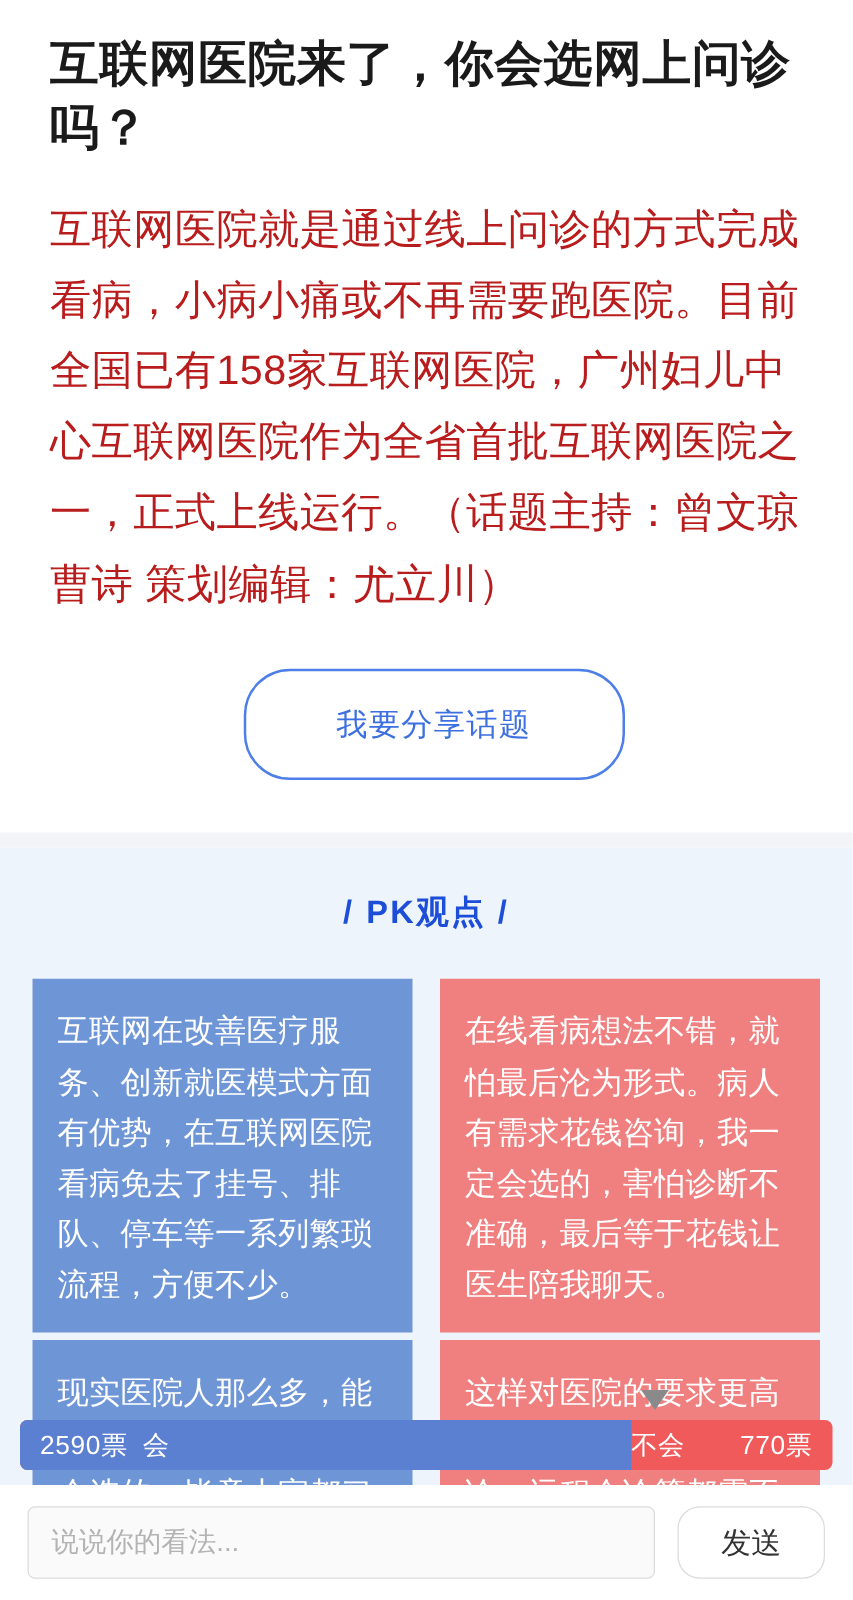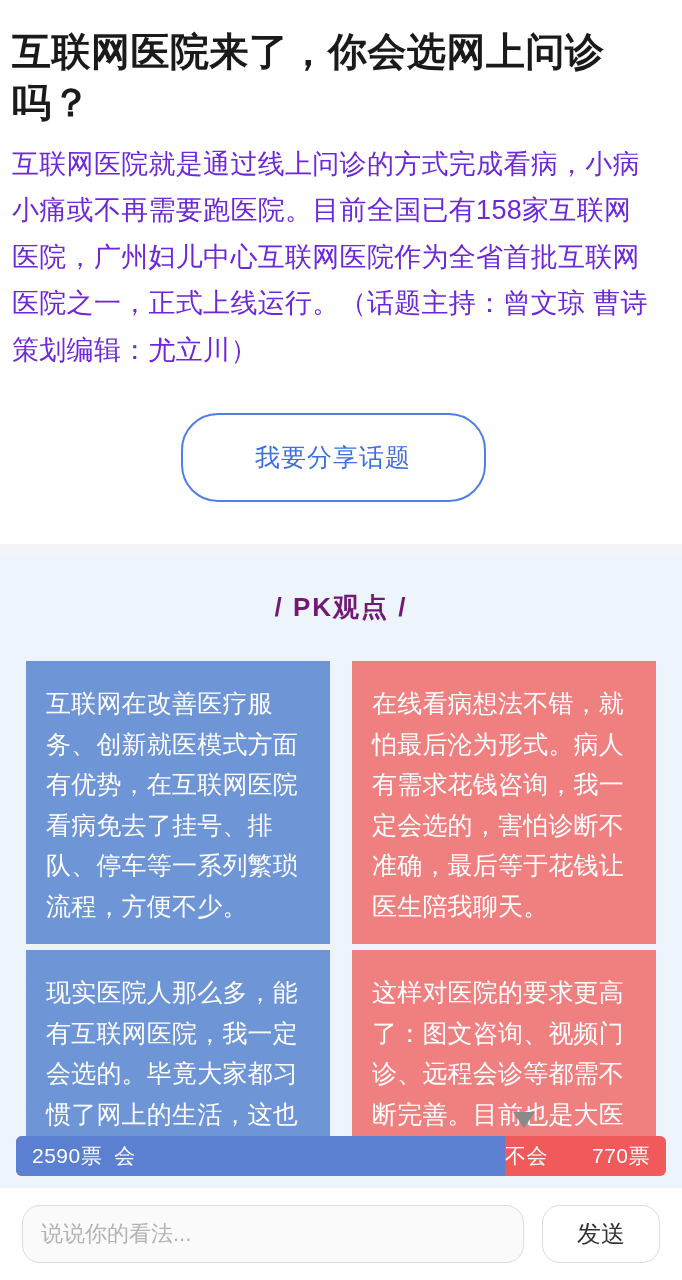--- a/index.html
+++ b/index.html
@@ -12,34 +12,34 @@
   }
   .page {
     position: relative;
     width: 682px;
     height: 1280px;
     background: #ffffff;
   }
 
   
   .article {
-    padding: 26px 28px 0 12px;
+    padding: 26px 28px 0 40px;
   }
   .article-title {
     font-size: 39px;
     line-height: 1.32;
     font-weight: bold;
     color: #1a1a1a;
     letter-spacing: 0.5px;
   }
   .article-body {
-    margin-top: 12px;
-    font-size: 27px;
+    margin-top: 26px;
+    font-size: 33px;
     line-height: 1.72;
-    color: #6d28d9;
+    color: #b91c1c;
     letter-spacing: 0.3px;
   }
 
   
   .share-wrap {
     margin-top: 40px;
     display: flex;
     justify-content: center;
   }
   .share-button {
@@ -69,21 +69,21 @@
   
   .pk-section {
     background: #eef4fb;
     padding-top: 34px;
     height: 713px;
   }
   .pk-heading {
     text-align: center;
     font-size: 26px;
     font-weight: bold;
-    color: #701a75;
+    color: #1d4ed8;
     letter-spacing: 2px;
   }
   .cards {
     margin-top: 36px;
     padding: 0 26px;
     display: grid;
     grid-template-columns: 1fr 1fr;
     gap: 6px 22px;
   }
   .card {
@@ -164,21 +164,21 @@
     background: #ffffff;
     display: flex;
     align-items: center;
     padding: 0 22px;
     gap: 18px;
   }
   .comment-input {
     flex: 1;
     height: 58px;
     border: 1px solid #dcdcdc;
-    border-radius: 18px;
+    border-radius: 6px;
     background: #fafafa;
     font-size: 22px;
     color: #333;
     padding: 0 18px;
     font-family: "Liberation Sans", sans-serif;
     outline: none;
   }
   .comment-input::placeholder { color: #b3b3b3; }
   .send-button {
     width: 118px;

